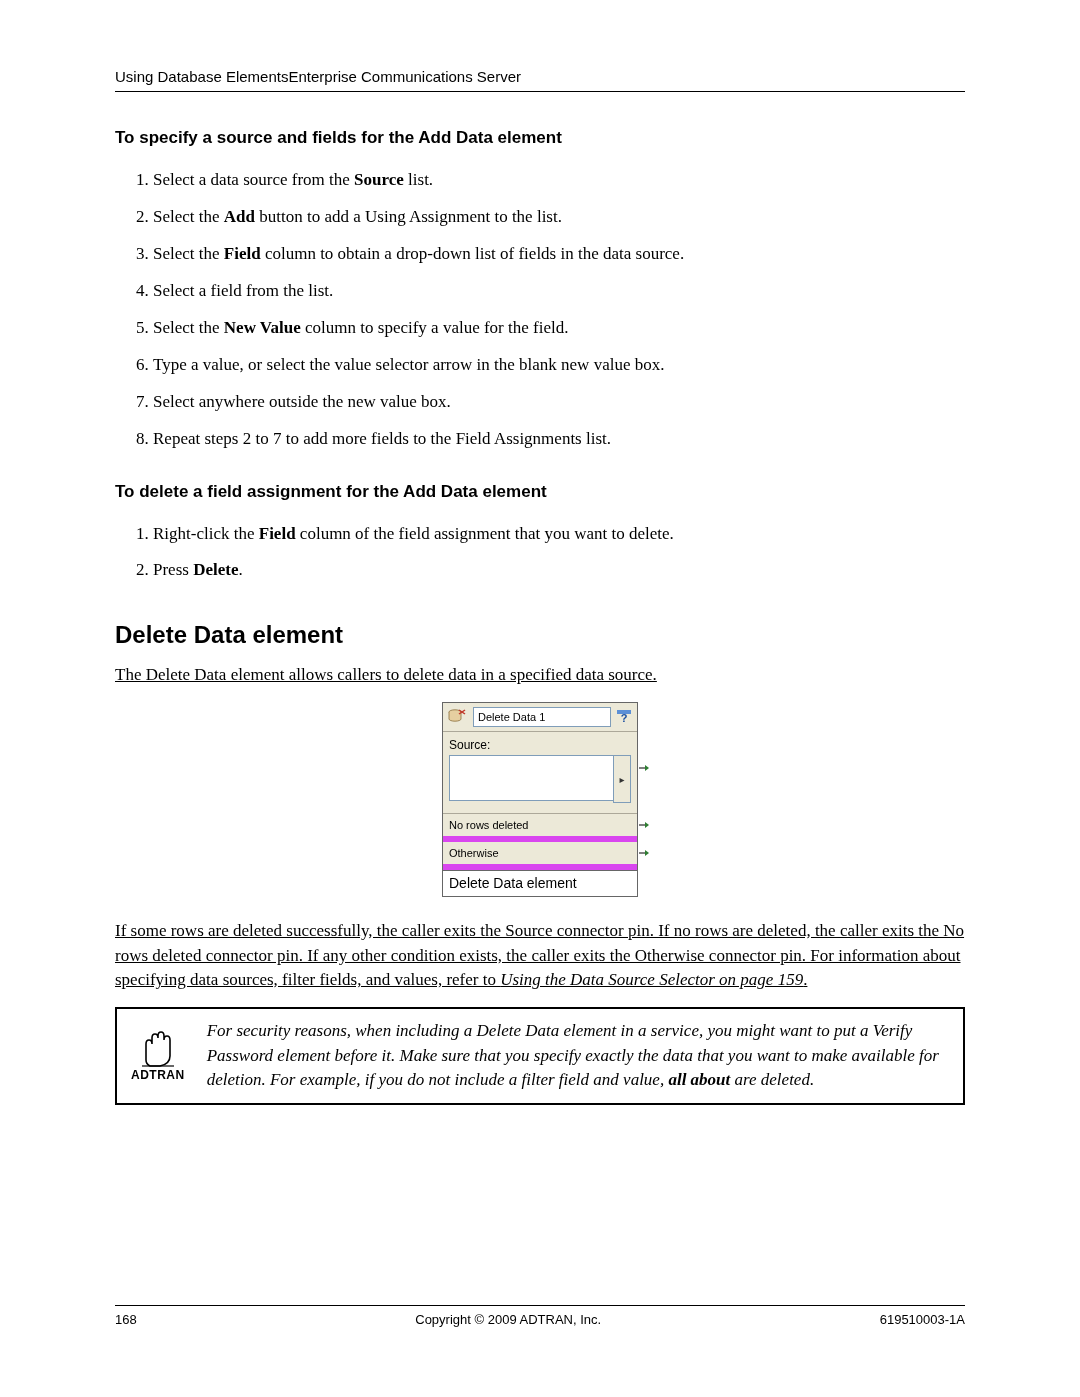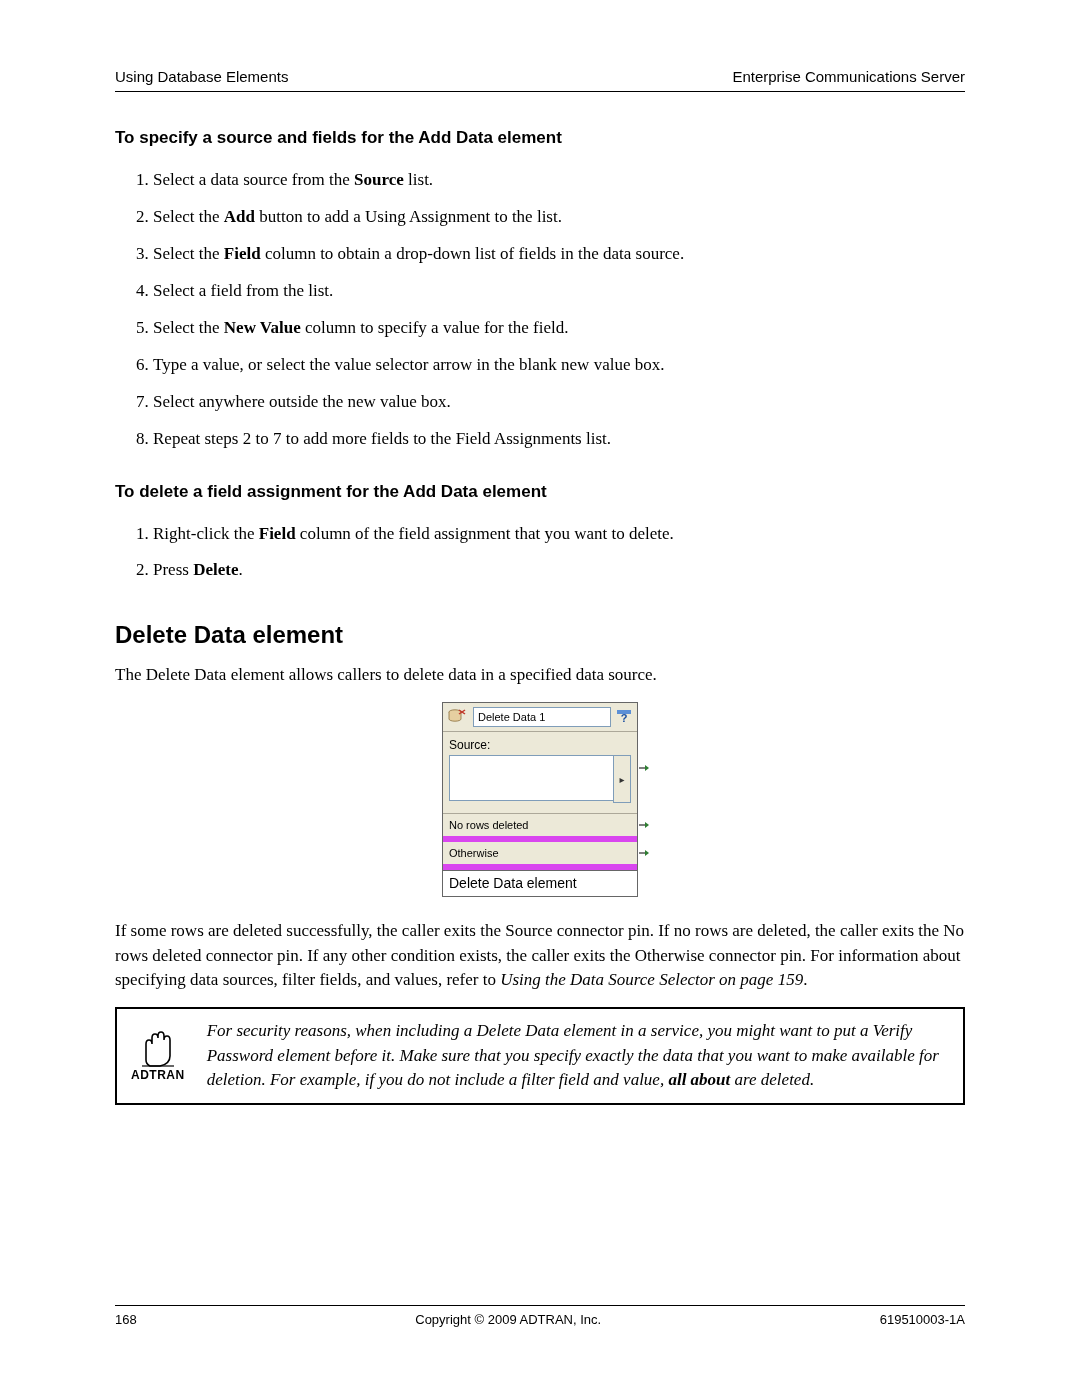--- a/index.html
+++ b/index.html
@@ -10,21 +10,20 @@
     font-size: 17px;
     color: #000;
     width: 1080px;
   }
   .page {
     padding: 68px 115px 40px 115px;
     box-sizing: border-box;
   }
   .header {
     display: flex;
-    justify-content: space-between;
     font-family: Arial, Helvetica, sans-serif;
     font-size: 15px;
     padding-bottom: 6px;
     border-bottom: 1px solid #000;
     margin-bottom: 36px;
   }
   h3.section {
     font-family: Arial, Helvetica, sans-serif;
     font-weight: bold;
     font-size: 17px;
@@ -41,20 +40,21 @@
   .bold { font-weight: bold; }
   h2.heading {
     font-family: Arial, Helvetica, sans-serif;
     font-weight: bold;
     font-size: 24px;
     margin: 32px 0 14px 0;
   }
   p.body {
     line-height: 1.45;
     margin: 8px 0 14px 0;
+    text-decoration: underline;
   }
   .figure-wrap {
     display: flex;
     justify-content: center;
     margin: 8px 0 22px 0;
   }
   .element-box {
     width: 194px;
     border: 1px solid #666;
     background: #ece9d8;

